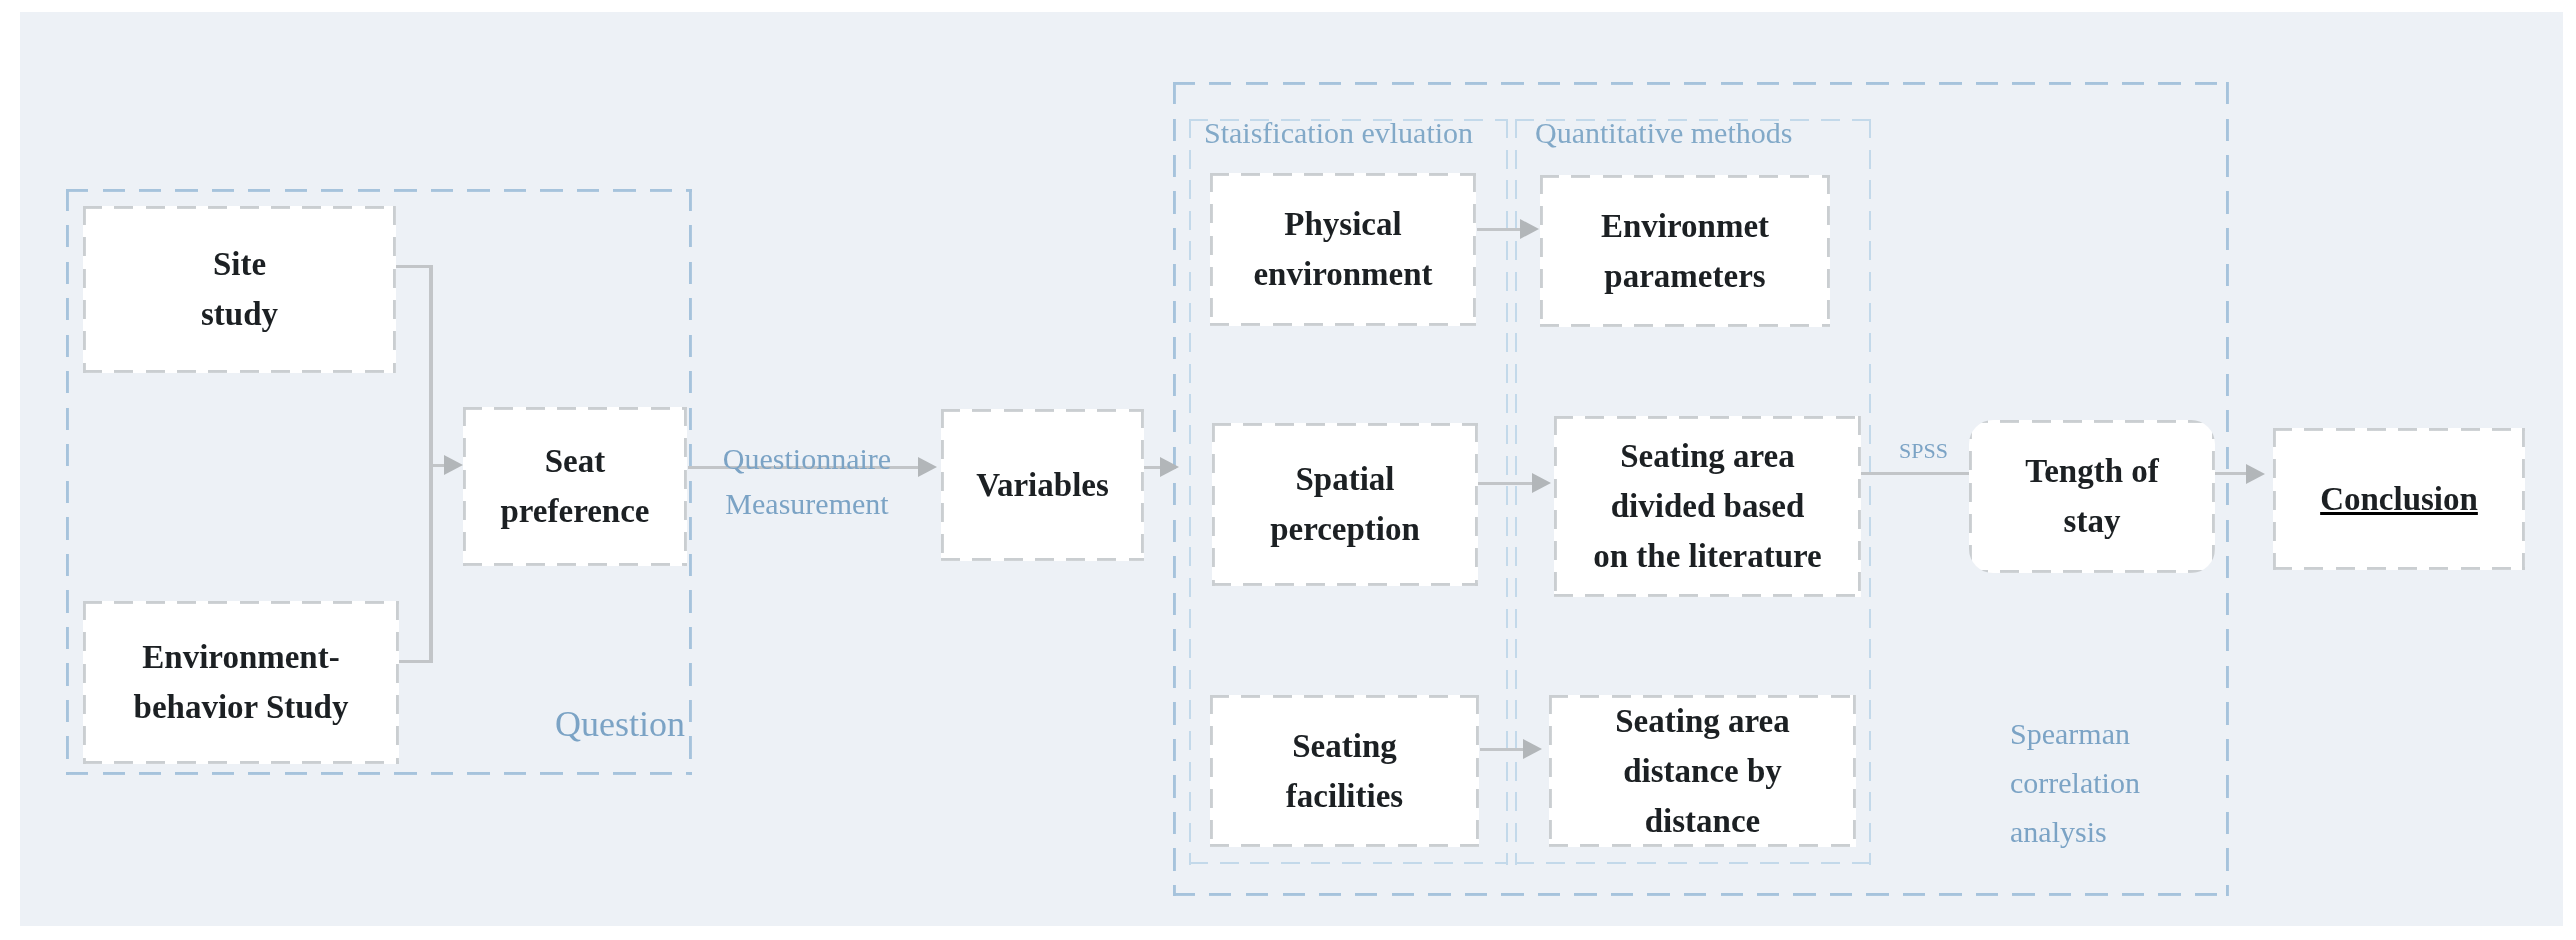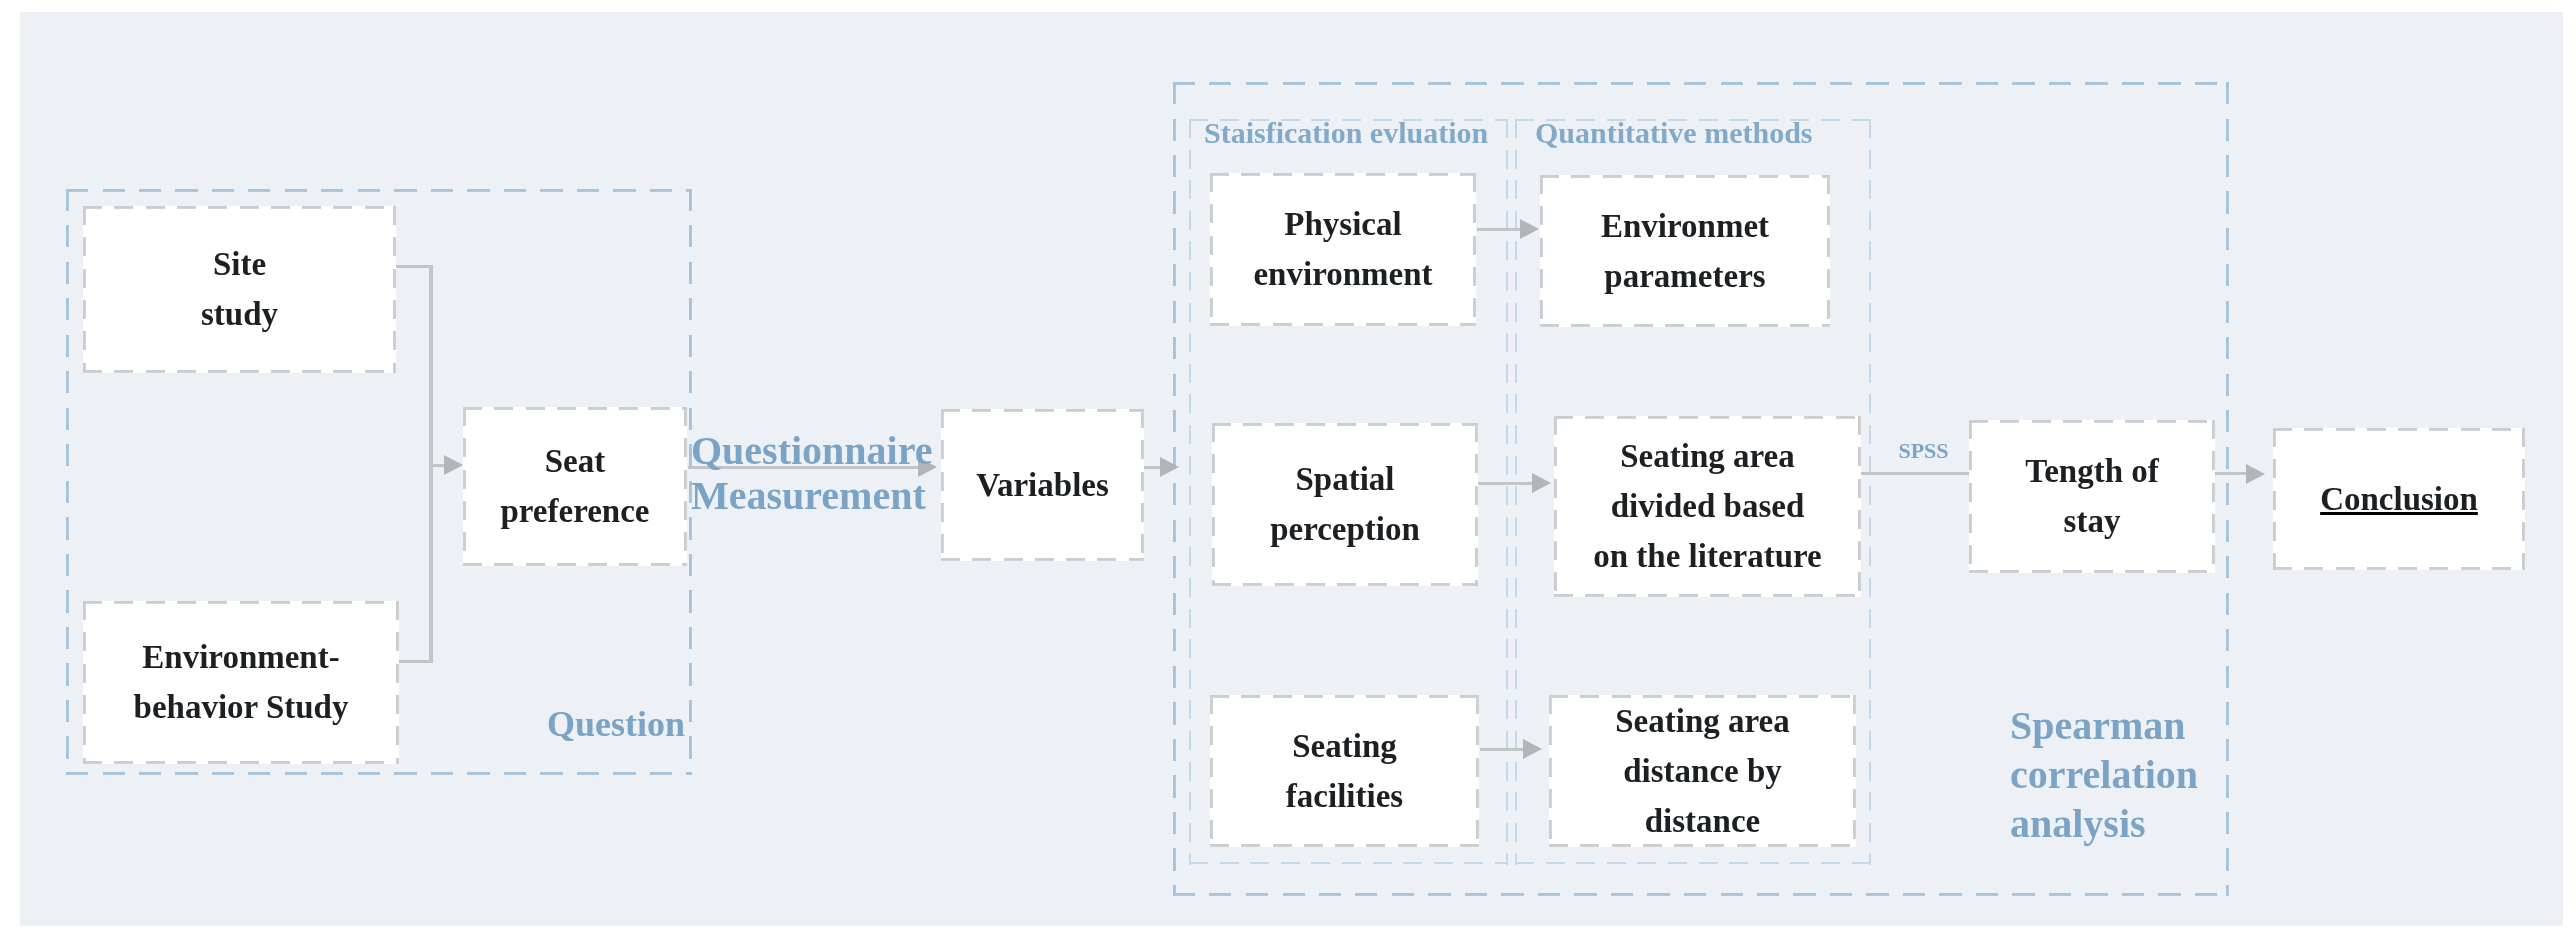--- a/index.html
+++ b/index.html
@@ -17,24 +17,24 @@
       repeating-linear-gradient(to bottom,var(--dc) 0 var(--dash),transparent var(--dash) calc(var(--dash) + var(--gap)));
     background-size:100% var(--dw),100% var(--dw),var(--dw) 100%,var(--dw) 100%;
     background-position:left top,left bottom,left top,right top;
     background-repeat:no-repeat;margin-top:21px;}
   .group-blue{--dc:#a6c3dc;--dw:2.9px;--dash:22px;--gap:14.5px;}
   .group-inner{--dc:#c3d9ea;--dw:2.2px;--dash:19px;--gap:11.6px;}
   .node{--dc:#caced1;--dw:2.9px;--dash:19px;--gap:12.3px;background-color:#ffffff;
         display:flex;flex-direction:column;justify-content:center;align-items:center;}
   .nl{font-weight:bold;font-size:33px;line-height:50px;color:#1c2023;text-align:center;white-space:nowrap;}
 
-  .blue-label{position:absolute;color:#7ba3c5;font-weight:bold;}
+  .blue-label{position:absolute;color:#7ba3c5;font-weight:normal;}
   .inner-label{font-size:30px;line-height:33px;color:#82a9c8;}
   .big-label{font-size:36px;line-height:41px;}
-  .mid-label{font-size:40px;line-height:45px;text-align:center;}
+  .mid-label{font-size:30px;line-height:45px;text-align:center;margin-top:8px;}
 
   .hline{position:absolute;height:3.6px;background:#c2c5c8;}
   .vline{position:absolute;width:3.6px;background:#c2c5c8;}
   .ah{position:absolute;width:0;height:0;border-top:10px solid transparent;
       border-bottom:10px solid transparent;border-left:19px solid #b2b6b9;}
 </style>
 </head>
 <body>
 
 <div class="page">
@@ -130,21 +130,21 @@
       <div class="nl">Seating</div>
       <div class="nl">facilities</div>
     </div>
 
     <div class="dashed node" style="left:1529px;top:662px;width:307px;height:152px;">
       <div class="nl">Seating area</div>
       <div class="nl">distance by</div>
       <div class="nl">distance</div>
     </div>
 
-    <div class="dashed node" style="left:1949px;top:387px;width:246px;height:153px;">
+    <div class="dashed node" style="left:1949px;top:387px;width:246px;height:153px;border-radius:24px;">
       <div class="nl">Tength of</div>
       <div class="nl">stay</div>
     </div>
 
     <div class="dashed node" style="left:2253px;top:395px;width:252px;height:142px;text-decoration:underline;">
       <div class="nl">Conclusion</div>
     </div>
 
   </div>
 </div>

